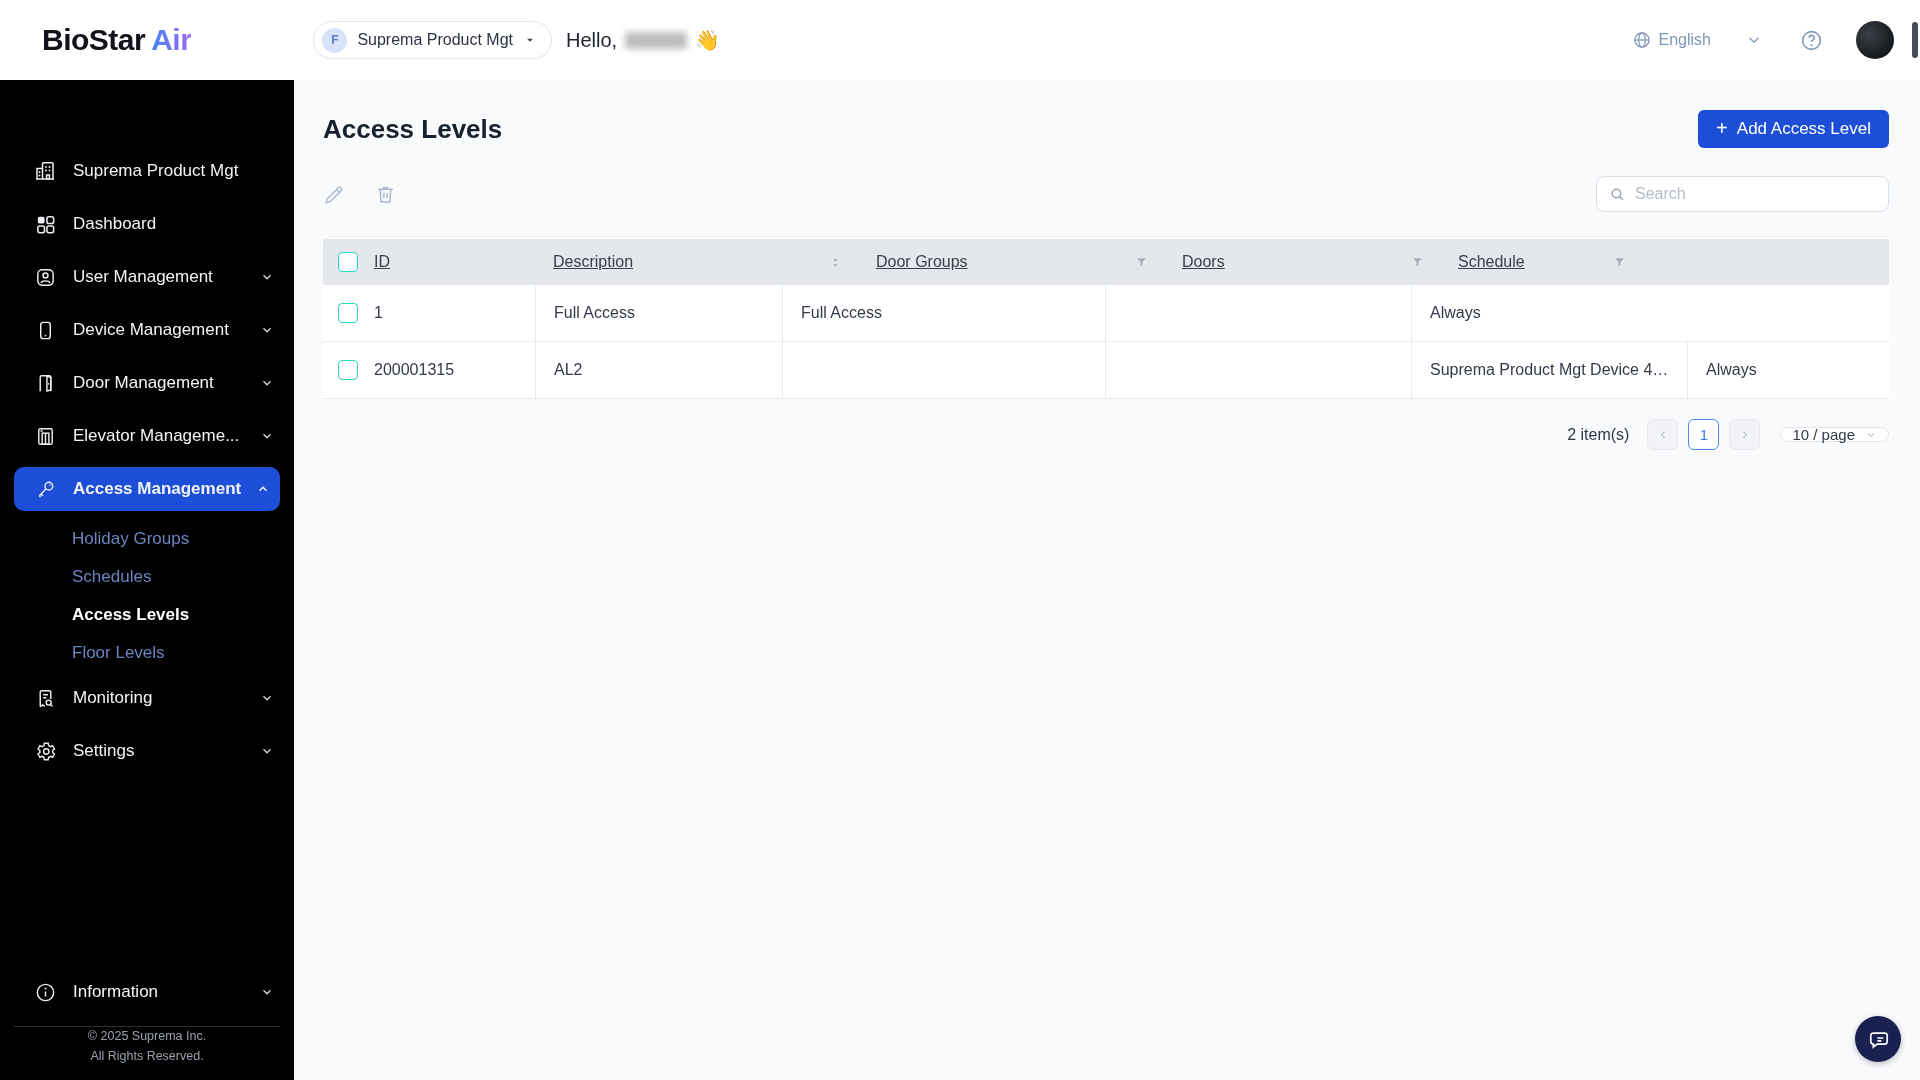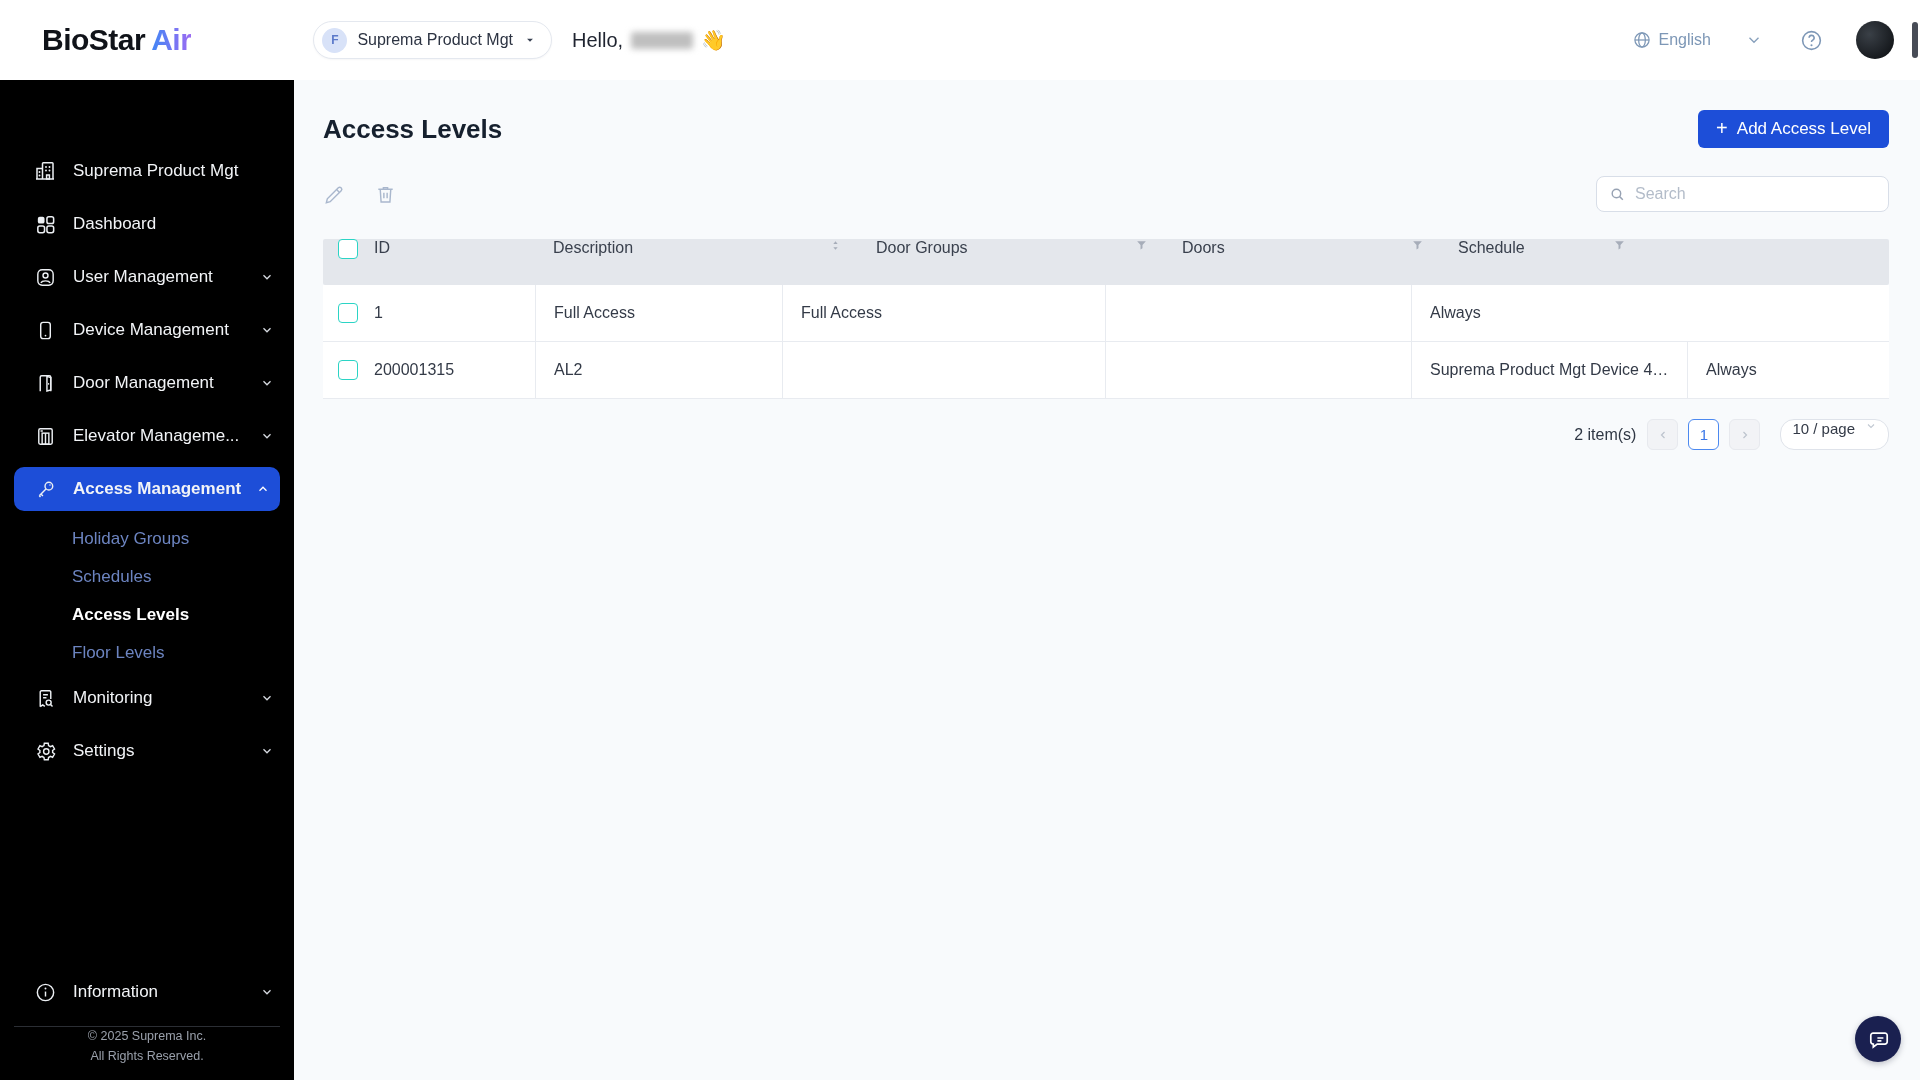--- a/index.html
+++ b/index.html
@@ -12,21 +12,21 @@
   .logo { margin-left:42px; font-size:30px; font-weight:700; letter-spacing:-0.5px; }
   .logo .p1 { color:#101319; }
   .logo .p2 { background:linear-gradient(90deg,#4187f5,#9b6bf2);
     -webkit-background-clip:text; background-clip:text; color:transparent; margin-left:6px; }
   .org-pill { margin-left:122px; height:38px; display:flex; align-items:center;
     gap:10px; padding:0 14px 0 8px; border:1px solid #e4e8ef; border-radius:19px;
     background:#fff; box-shadow:0 1px 2px rgba(20,30,60,.04); cursor:pointer; }
   .org-badge { width:25px; height:25px; border-radius:50%; background:#d8e2f8;
     color:#5b79c9; font-size:12px; font-weight:700; display:flex; align-items:center; justify-content:center; }
   .org-label { font-size:16px; color:#2c3342; }
-  .greeting { margin-left:20px; display:flex; align-items:center; gap:8px;
+  .greeting { margin-left:14px; display:flex; align-items:center; gap:8px;
     font-size:20px; color:#1f2430; }
   .blurred-name { width:62px; height:17px; background:#bfbfbf; border-radius:2px;
     filter:blur(3px); }
   .emoji { font-size:20px; }
   .header-right { margin-left:auto; margin-right:26px; display:flex; align-items:center; }
   .lang { display:flex; align-items:center; gap:7px; color:#7d97b6; font-size:16px; cursor:pointer; }
   .hdr-chevron { margin-left:34px; color:#87a0bc; cursor:pointer; display:flex; }
   .help-btn { margin-left:36px; color:#7d97b6; cursor:pointer; display:flex; }
   .avatar { margin-left:32px; width:38px; height:38px; border-radius:50%;
     background:radial-gradient(circle at 35% 35%, #3a4047, #15181c 75%); cursor:pointer; }
@@ -70,47 +70,47 @@
     border-radius:8px; display:flex; align-items:center; padding:0 12px; gap:9px; }
   .search-box .sicon { color:#97a2b3; display:flex; }
   .search-box input { border:none; outline:none; flex:1; font-size:16px;
     font-family:inherit; color:#333; background:transparent; }
   .search-box input::placeholder { color:#b3bcc9; }
 
   
   .table { margin-top:27px; width:1566px; }
   .thead { display:flex; height:46px; background:#e4e7ec; border-radius:2px;
     align-items:stretch; color:#39404d; font-size:16px; }
-  .th { display:flex; align-items:flex-start; padding:0 16px 0 18px; }
+  .th { display:flex; align-items:center; padding:0 16px 0 18px;text-decoration:underline; }
   .th .grow { flex:1; }
   .c0 { width:212px; } .c1 { width:247px; } .c2 { width:323px; }
   .c3 { width:306px; } .c4 { width:276px; } .c5 { width:202px; }
   .th.c0 { padding-left:15px; }
   .checkbox { width:20px; height:20px; background:#fff; border:1.5px solid #2bd4c5;
     border-radius:4px; flex:0 0 20px; cursor:pointer; }
   .id-head { margin-left:16px; }
   .sort-icon, .filter-icon { color:#a6adb9; display:flex; }
   .tr { display:flex; height:57px; background:#fff; border-bottom:1px solid #e8ebf0;
     align-items:stretch; font-size:16px; color:#333a47; }
   .tr:first-of-type { border-top:1px solid #edf0f4; }
   .td { display:flex; align-items:center; padding:0 16px 0 18px;
     border-left:1px solid #e8ebf0; overflow:hidden; }
   .td span { white-space:nowrap; overflow:hidden; text-overflow:ellipsis; }
   .td.c0 { border-left:none; padding-left:15px; }
   .td.c0 .idval { margin-left:16px; }
 
   
   .pagination { margin-top:20px; display:flex; align-items:center; justify-content:flex-end; gap:10px; }
-  .count-text { font-size:16px; color:#2f3744; margin-right:1px; }
+  .count-text { font-size:16px; color:#2f3744; margin-right:8px; }
   .pg-btn { width:31px; height:31px; border-radius:6px; display:flex; align-items:center;
     justify-content:center; font-size:15px; cursor:pointer; }
   .pg-prev, .pg-next { background:#f2f3f6; border:1px solid #e7e9ee; color:#bcc3cd; }
   .pg-page { background:#fff; border:1px solid #4c89f0; color:#3b77e8; font-weight:500; }
-  .pg-size { margin-left:10px; height:31px; background:#fff; border:1px solid #dfe3ea;
-    border-radius:14px; display:flex; gap:10px; padding:0 11px;
+  .pg-size { margin-left:10px; height:15px; background:#fff; border:1px solid #dfe3ea;
+    border-radius:14px; display:flex; align-items:center; gap:10px; padding:0 11px;
     font-size:15px; color:#333a47; cursor:pointer; }
   .pg-size .chev { color:#c1c8d2; display:flex; }
 
   
   .chat-fab { position:absolute; right:19px; bottom:18px; width:46px; height:46px;
     border-radius:50%; background:#1a2050; display:flex; align-items:center;
     justify-content:center; cursor:pointer; box-shadow:0 2px 6px rgba(10,15,40,.25); }
   .chat-fab svg { color:#fff; }
 </style>
 </head>

